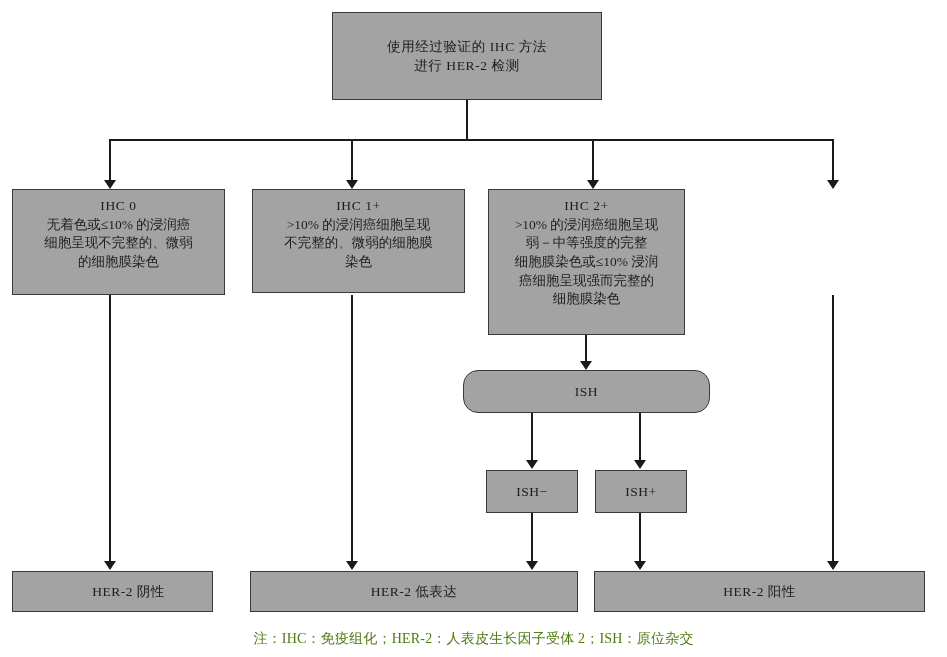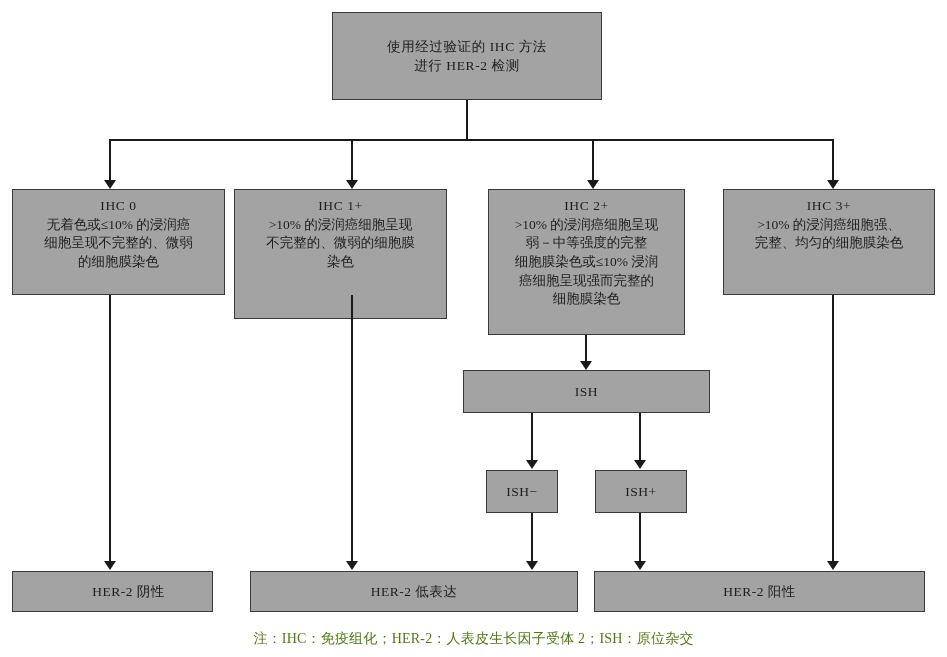--- a/index.html
+++ b/index.html
@@ -103,65 +103,60 @@
   <div class="vline" style="left:832px; top:139px; height:42px;"></div>
   <div class="arrowhead" style="left:827px; top:180px;"></div>
 
   <div class="box" style="left:12px; top:189px; width:213px; height:106px;">
     <div class="title-line">IHC 0</div>
     <div class="body-line">无着色或≤10% 的浸润癌</div>
     <div class="body-line">细胞呈现不完整的、微弱</div>
     <div class="body-line">的细胞膜染色</div>
   </div>
 
-  <div class="box" style="left:234px; top:189px; width:213px; height:130px;">
+  <div class="box" style="left:252px; top:189px; width:213px; height:104px;">
     <div class="title-line">IHC 1+</div>
     <div class="body-line">&gt;10% 的浸润癌细胞呈现</div>
     <div class="body-line">不完整的、微弱的细胞膜</div>
     <div class="body-line">染色</div>
   </div>
 
   <div class="box" style="left:488px; top:189px; width:197px; height:146px;">
     <div class="title-line">IHC 2+</div>
     <div class="body-line">&gt;10% 的浸润癌细胞呈现</div>
     <div class="body-line">弱－中等强度的完整</div>
     <div class="body-line">细胞膜染色或≤10% 浸润</div>
     <div class="body-line">癌细胞呈现强而完整的</div>
     <div class="body-line">细胞膜染色</div>
   </div>
 
-  <div class="box" style="left:723px; top:189px; width:212px; height:106px;">
-    <div class="title-line">IHC 3+</div>
-    <div class="body-line">&gt;10% 的浸润癌细胞强、</div>
-    <div class="body-line">完整、均匀的细胞膜染色</div>
-  </div>
 
   <div class="vline" style="left:109px; top:295px; height:267px;"></div>
   <div class="arrowhead" style="left:104px; top:561px;"></div>
 
   <div class="vline" style="left:351px; top:295px; height:267px;"></div>
   <div class="arrowhead" style="left:346px; top:561px;"></div>
 
   <div class="vline" style="left:832px; top:295px; height:267px;"></div>
   <div class="arrowhead" style="left:827px; top:561px;"></div>
 
   <div class="vline" style="left:585px; top:335px; height:27px;"></div>
   <div class="arrowhead" style="left:580px; top:361px;"></div>
 
-  <div class="box center-v" style="left:463px; top:370px; width:247px; height:43px;">
+  <div class="box center-v" style="left:463px; top:370px; width:247px; height:43px;border-radius:15px;">
     <div class="single-label">ISH</div>
   </div>
 
   <div class="vline" style="left:531px; top:413px; height:48px;"></div>
   <div class="arrowhead" style="left:526px; top:460px;"></div>
 
   <div class="vline" style="left:639px; top:413px; height:48px;"></div>
   <div class="arrowhead" style="left:634px; top:460px;"></div>
 
-  <div class="box center-v" style="left:486px; top:470px; width:72px; height:43px;">
+  <div class="box center-v" style="left:486px; top:470px; width:92px; height:43px;">
     <div class="single-label">ISH−</div>
   </div>
 
   <div class="box center-v" style="left:595px; top:470px; width:92px; height:43px;">
     <div class="single-label">ISH+</div>
   </div>
 
   <div class="vline" style="left:531px; top:513px; height:49px;"></div>
   <div class="arrowhead" style="left:526px; top:561px;"></div>
 

